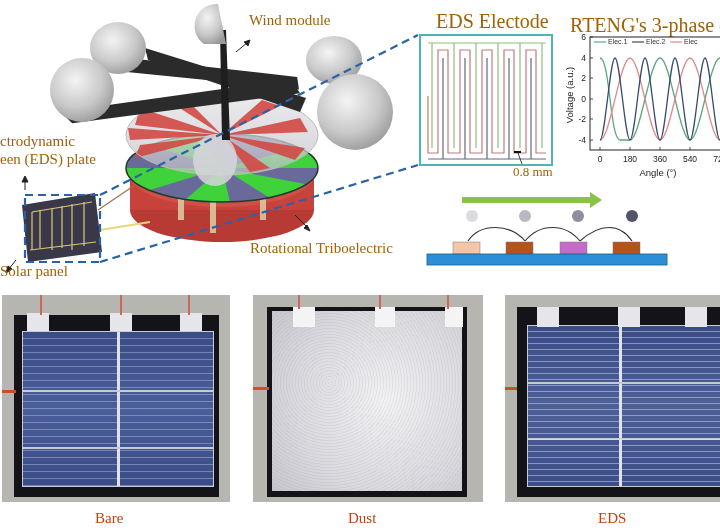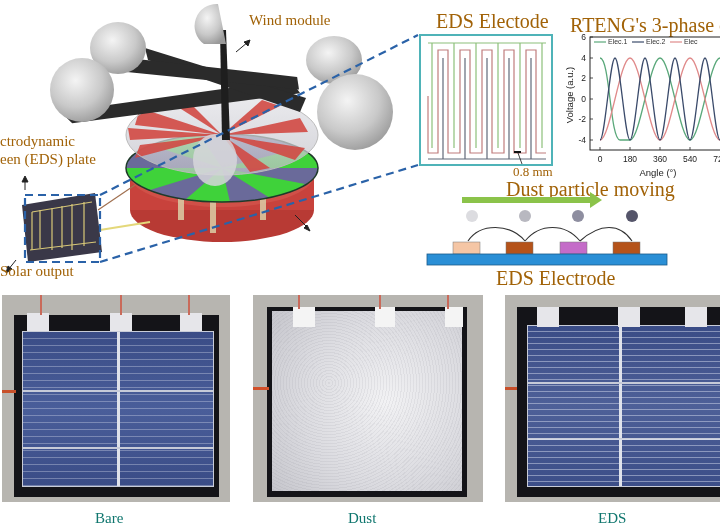--- a/index.html
+++ b/index.html
@@ -3,21 +3,21 @@
 <meta charset="utf-8">
 <style>
   html, body { margin: 0; padding: 0; }
   body { width: 720px; height: 530px; background: #ffffff; position: relative; overflow: hidden; font-family: "Liberation Serif", "DejaVu Serif", serif; }
   .abs { position: absolute; }
   .label { position: absolute; color: #a16207; font-family: Liberation Serif, serif; white-space: nowrap; }
   .fs15 { font-size: 15px; }
   .fs16 { font-size: 20px; }
   svg { position: absolute; overflow: visible; }
   .photo { position: absolute; top: 295px; height: 207px; background: #b7b5b0; }
-  .photo-caption { position: absolute; top: 510px; font-size: 15px; color: #0f766e; font-family: "Liberation Serif", serif; }
+  .photo-caption { position: absolute; top: 510px; font-size: 15px; color: #c2410c; font-family: "Liberation Serif", serif; }
   .chart-tick { font-family: "Liberation Sans", sans-serif; font-size: 8.5px; fill: #222; }
   .chart-axlabel { font-family: "Liberation Sans", sans-serif; font-size: 9.5px; fill: #222; }
   .chart-legend { font-family: "Liberation Sans", sans-serif; font-size: 7px; fill: #333; }
 </style>
 </head>
 <body>
 
 <div class="abs" style="left:0;top:0;width:420px;height:290px;">
   <svg width="420" height="290">
     <defs>
@@ -99,21 +99,22 @@
     <g stroke="#2a62a8" stroke-width="2.2" stroke-dasharray="8,5" fill="none">
       <path d="M25 195 L100 195 L100 262 L25 262 Z"></path>
       <line x1="100" y1="195" x2="418" y2="35"></line>
       <line x1="100" y1="262" x2="418" y2="165"></line>
     </g>
   </svg>
 
   <div class="label fs15" style="left:249px;top:12px;">Wind module</div>
   <div class="label fs15" style="left:0px;top:133px;">ctrodynamic</div>
   <div class="label fs15" style="left:0px;top:151px;">een (EDS) plate</div>
-  <div class="label fs15" style="left:0px;top:263px;">Solar output</div>
+  <div class="label fs15" style="left:0px;top:263px;">Solar panel</div>
+  <div class="label fs15" style="left:250px;top:240px;">Rotational Triboelectric</div>
 </div>
 
 <div class="abs" style="left:418px;top:0;width:140px;height:180px;">
   <div class="label fs16" style="left:18px;top:10px;">EDS Electode</div>
   <svg width="140" height="180">
     <rect x="2" y="35" width="132" height="130" fill="#fff" stroke="#4fb3b8" stroke-width="2"></rect>
 
     <g stroke="#8cc07a" stroke-width="1.2" fill="none">
       <line x1="10" y1="43" x2="128" y2="43"></line>
       <line x1="14" y1="43" x2="14" y2="148"></line>
@@ -183,40 +184,38 @@
       <text x="48" y="44">Elec.1</text>
       <line x1="72" y1="42" x2="84" y2="42" stroke="#3a4a6a" stroke-width="1.2"></line>
       <text x="86" y="44">Elec.2</text>
       <line x1="110" y1="42" x2="122" y2="42" stroke="#e08a8a" stroke-width="1.2"></line>
       <text x="124" y="44">Elec</text>
     </g>
   </svg>
 </div>
 
 <div class="abs" style="left:440px;top:178px;width:280px;height:112px;">
-  <div class="label fs16" style="left:66px;top:0px;">Dust particle moving</div>
   <svg width="280" height="112">
     <rect x="22" y="19" width="130" height="6" fill="#8bc34a"></rect>
     <polygon points="150,14 162,22 150,30" fill="#8bc34a"></polygon>
     <circle cx="32" cy="38" r="6" fill="#dcdce0"></circle>
     <circle cx="85" cy="38" r="6" fill="#b8b8c0"></circle>
     <circle cx="138" cy="38" r="6" fill="#8e8ea0"></circle>
     <circle cx="192" cy="38" r="6" fill="#55556a"></circle>
     <g stroke="#333" stroke-width="1.1" fill="none">
       <path d="M28 63 C40 45, 70 45, 85 63"></path>
       <path d="M85 63 C100 45, 125 45, 140 63"></path>
       <path d="M140 63 C160 45, 180 45, 192 63"></path>
     </g>
     <rect x="13" y="64" width="27" height="12" fill="#f5c6a5" stroke="#777" stroke-width="0.5"></rect>
     <rect x="66" y="64" width="27" height="12" fill="#b5531a" stroke="#777" stroke-width="0.5"></rect>
     <rect x="120" y="64" width="27" height="12" fill="#c46cc8" stroke="#777" stroke-width="0.5"></rect>
     <rect x="173" y="64" width="27" height="12" fill="#b5531a" stroke="#777" stroke-width="0.5"></rect>
     <rect x="-13" y="76" width="240" height="11" fill="#2a8fd6" stroke="#1b5a8a" stroke-width="0.8"></rect>
   </svg>
-  <div class="label fs16" style="left:56px;top:89px;">EDS Electrode</div>
 </div>
 
 <div class="photo" style="left:2px;width:228px;">
   <div class="abs" style="left:12px;top:20px;width:205px;height:182px;background:#141418;"></div>
   <div class="abs" style="left:20px;top:36px;width:190px;height:154px;background:linear-gradient(180deg,#3a4c86 0%,#4a5e9a 50%,#3a4c86 100%);border:1px solid #c8ccd8;">
     <div class="abs" style="left:94px;top:0;width:3px;height:100%;background:#dfe2ea;"></div>
     <div class="abs" style="left:0;top:58px;width:100%;height:2px;background:#c6cad8;"></div>
     <div class="abs" style="left:0;top:115px;width:100%;height:2px;background:#c6cad8;"></div>
     <div class="abs" style="left:0;top:0;width:100%;height:100%;background:repeating-linear-gradient(180deg,transparent 0 6px,rgba(220,225,240,0.35) 6px 7px);"></div>
   </div>

